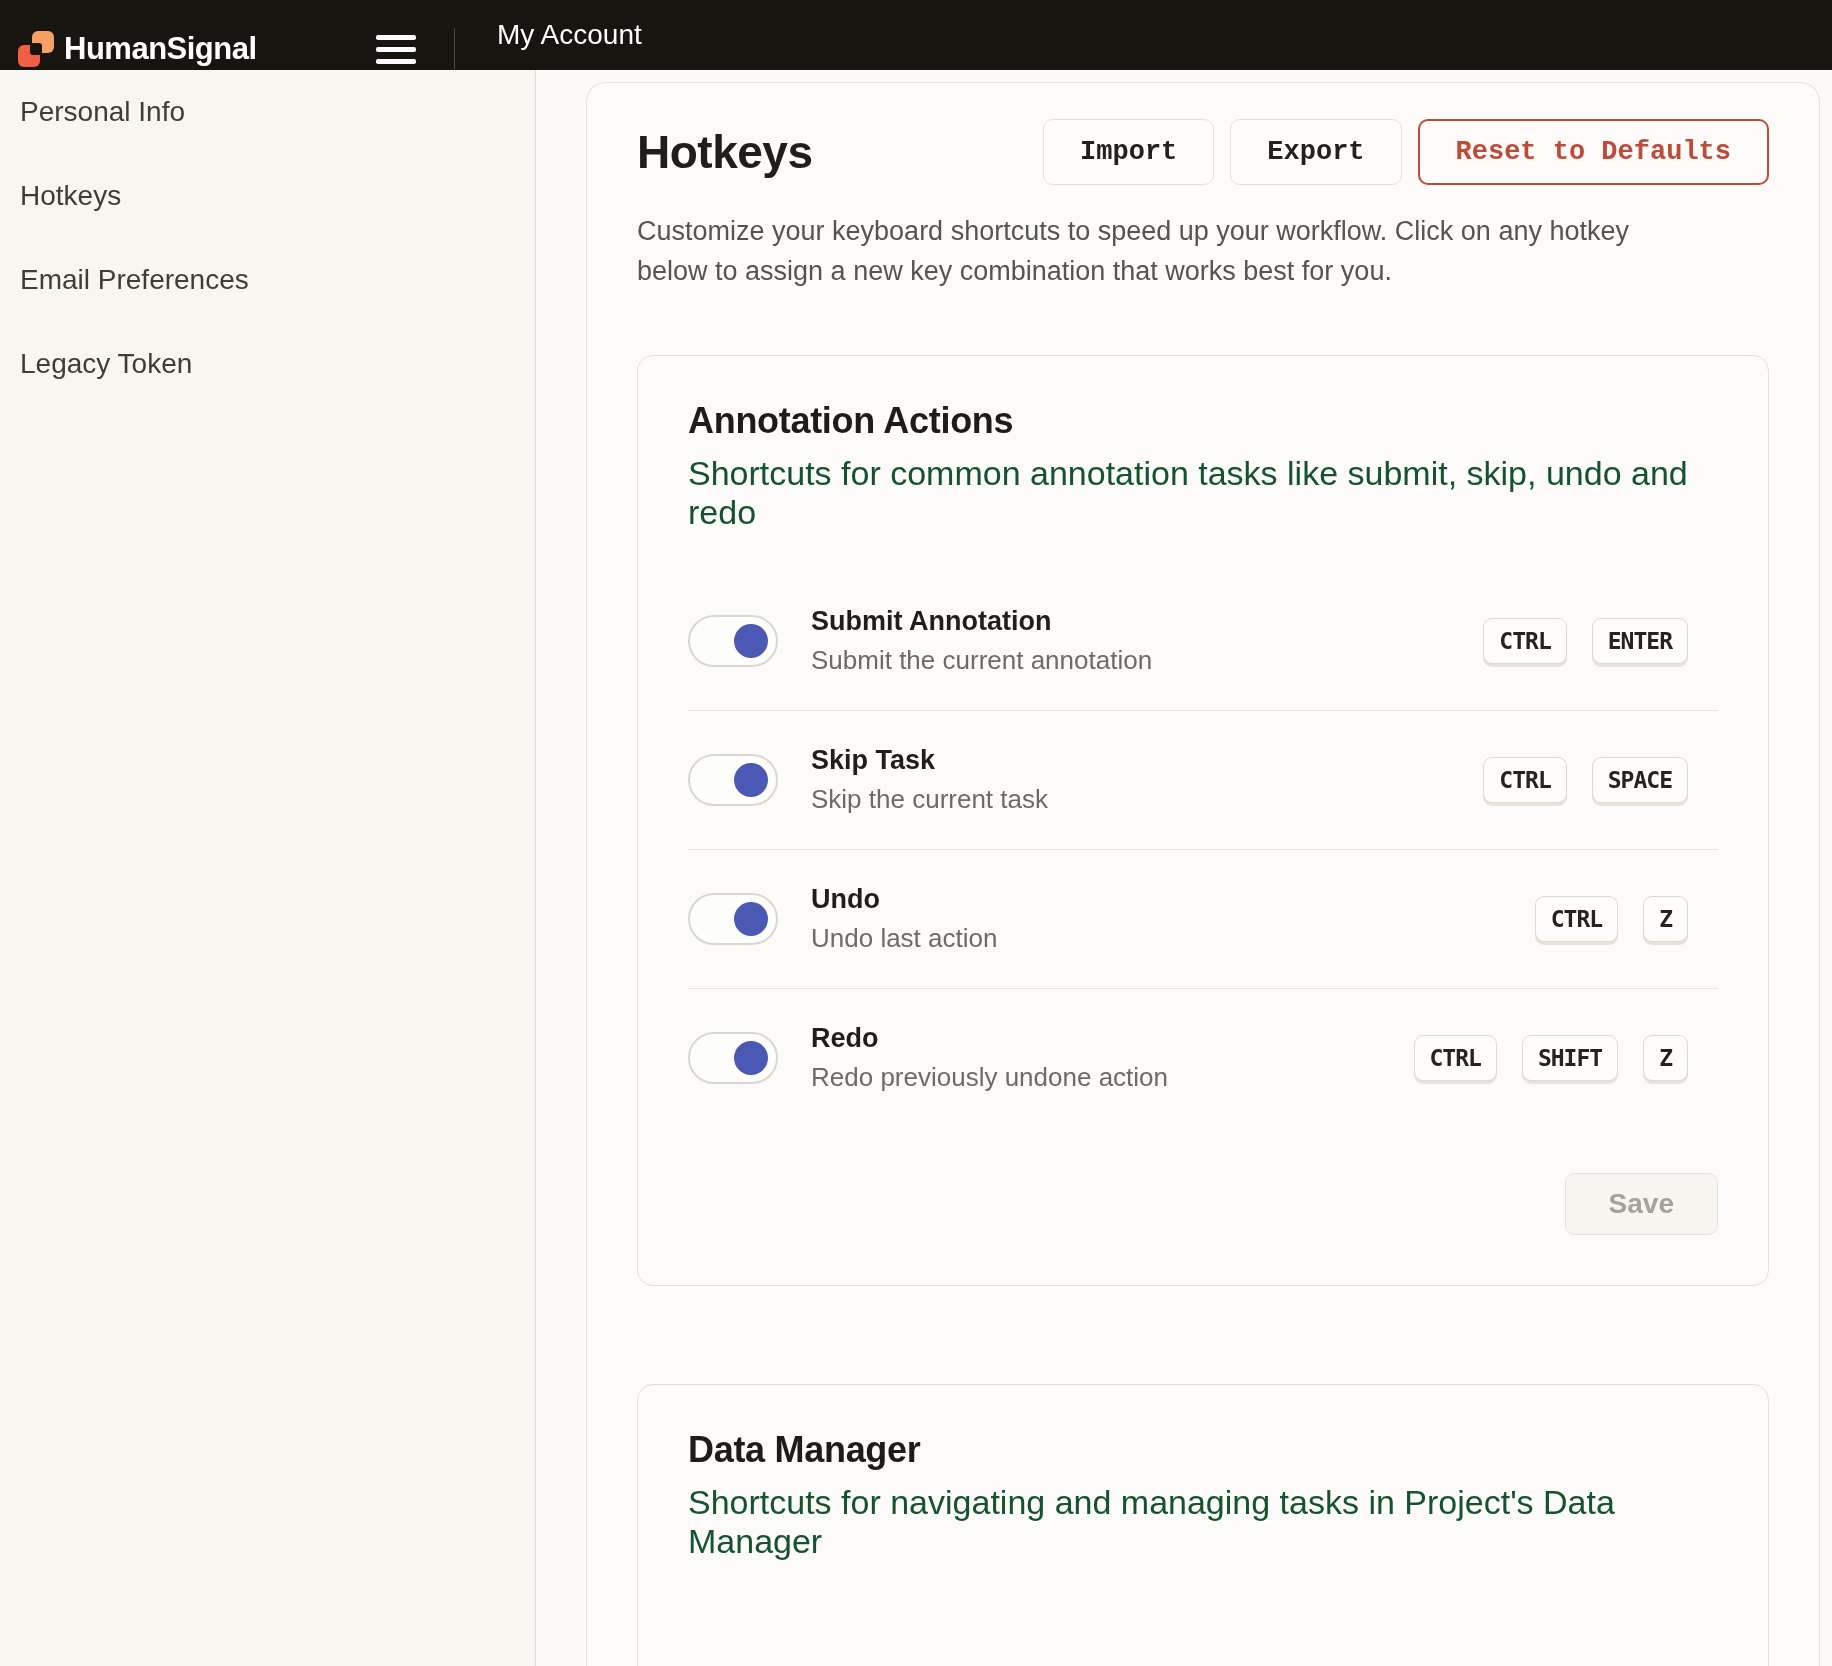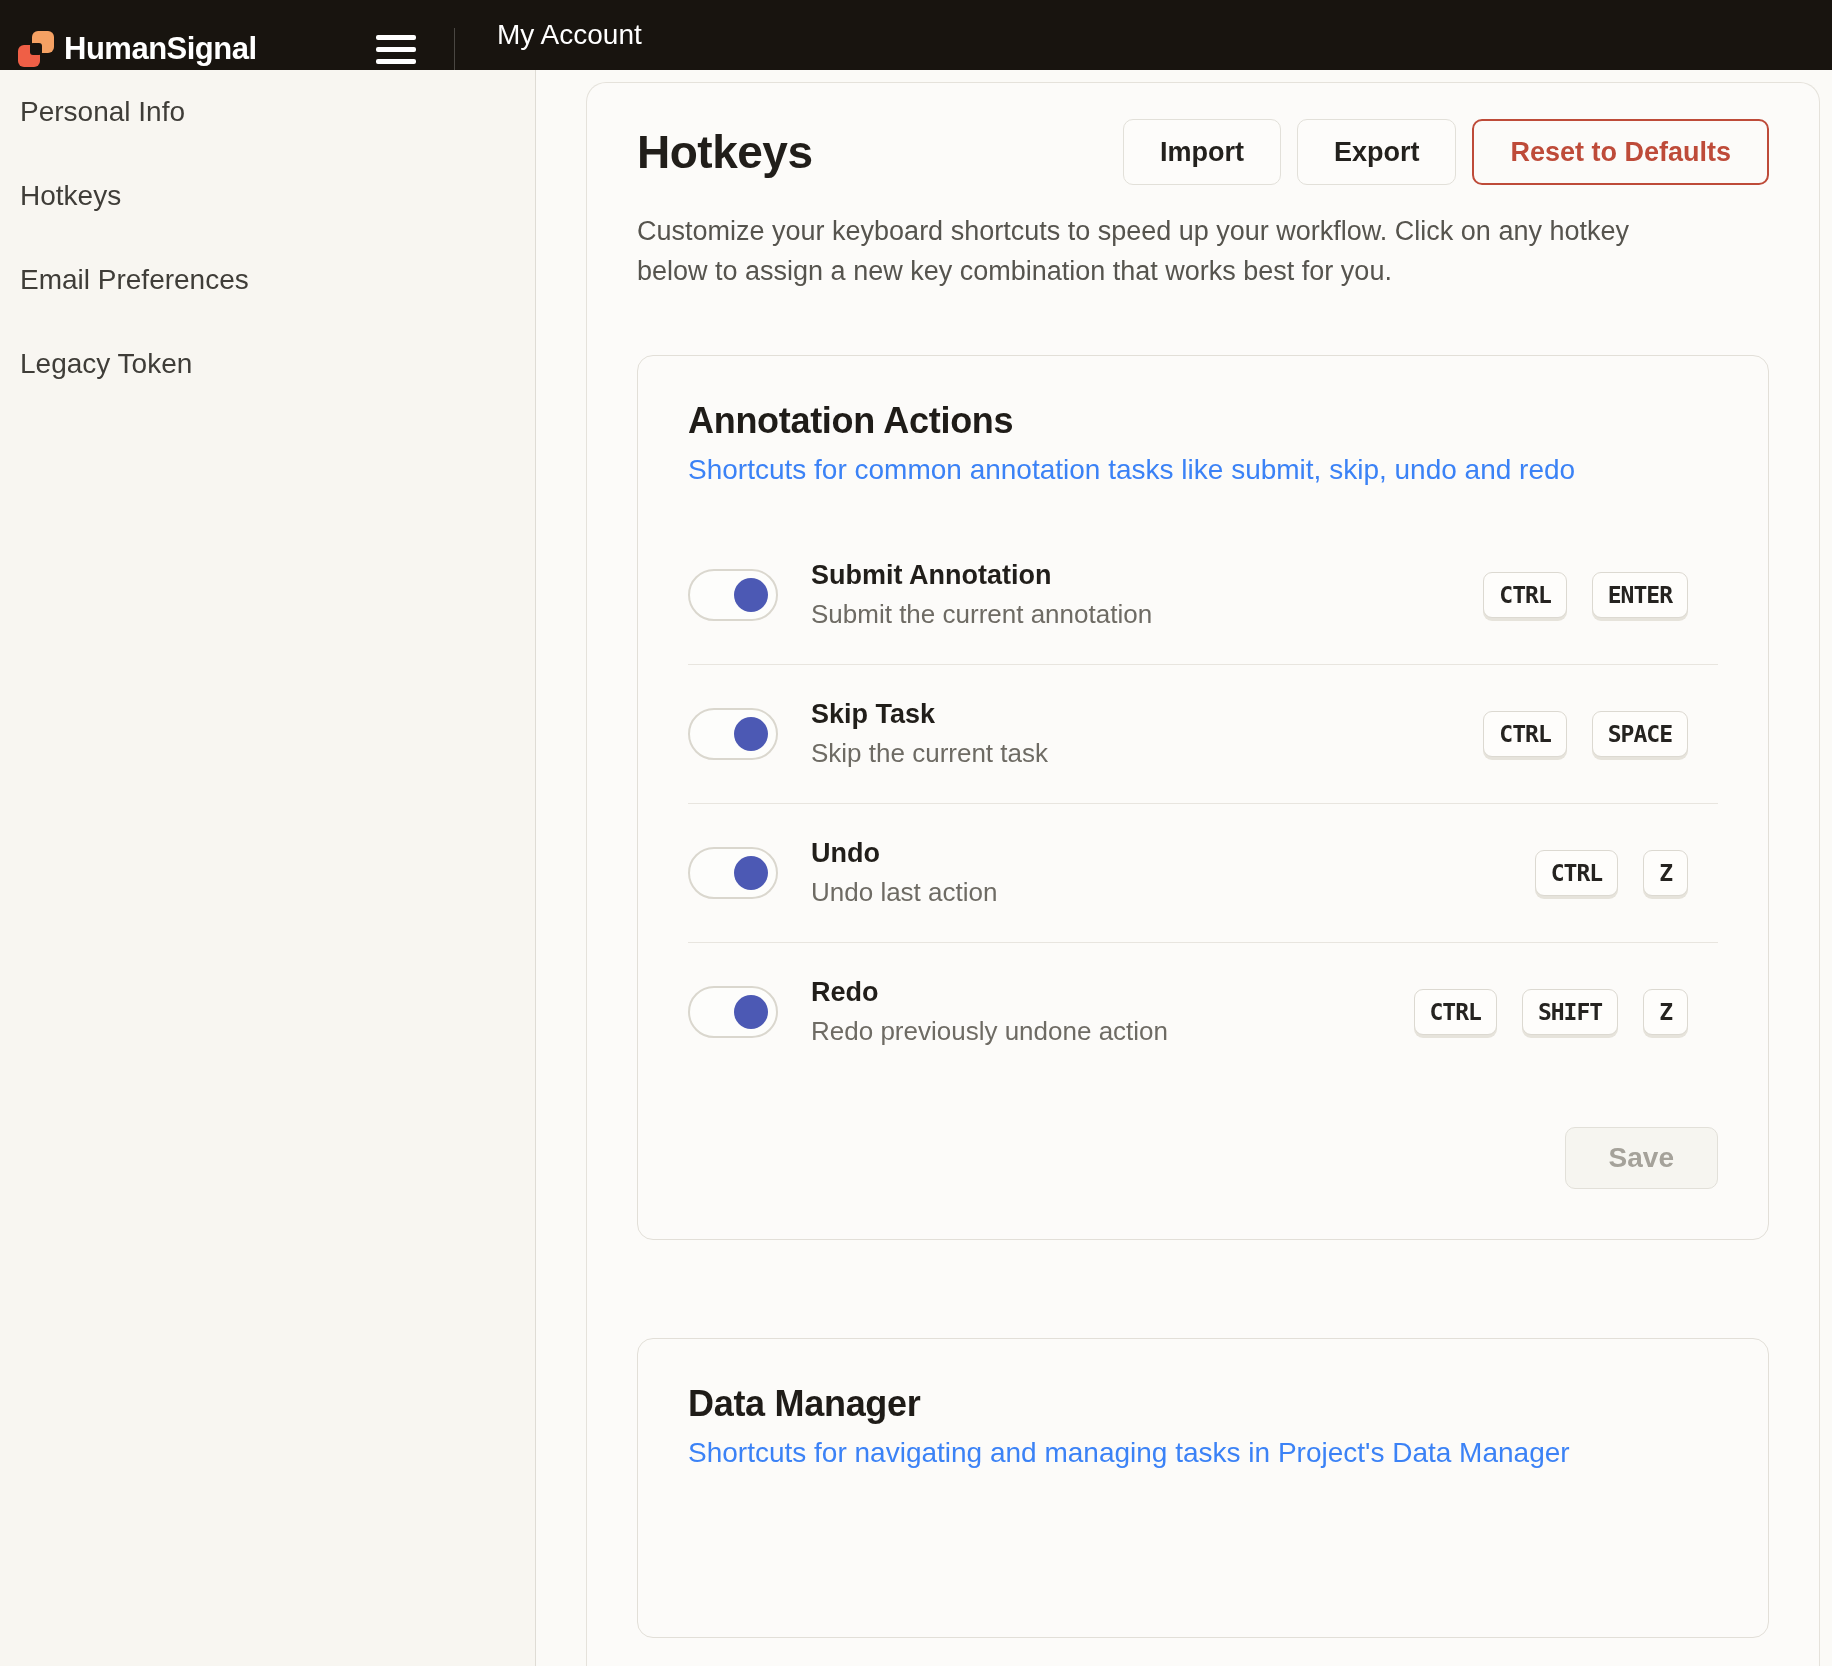--- a/index.html
+++ b/index.html
@@ -68,21 +68,21 @@
     min-height: 1700px;
     padding: 36px 50px 0 50px;
   }
 
   .page-header { display: flex; align-items: center; justify-content: space-between; }
   .page-title { font-size: 46px; font-weight: 700; color: #211E1A; letter-spacing: -0.5px; }
   .header-actions { display: flex; gap: 16px; }
   .btn {
     height: 66px;
     border-radius: 10px;
-    font-family: Liberation Sans, sans-serif;
+    font-family: Liberation Mono, monospace;
     font-size: 27px;
     font-weight: 600;
     padding: 0 36px;
     display: flex;
     align-items: center;
     cursor: pointer;
     background: #FDFCFA;
     border: 1px solid #E2E0D9;
     color: #23211D;
   }
@@ -102,21 +102,21 @@
 
   
   .section-card {
     margin-top: 64px;
     background: #FCFBF9;
     border: 1px solid #E2DFD8;
     border-radius: 16px;
     padding: 44px 50px 50px 50px;
   }
   .section-title { font-size: 36px; font-weight: 700; color: #1F1C18; letter-spacing: -0.3px; }
-  .section-subtitle { margin-top: 12px; font-size: 28px; color: #3b82f6; }
+  .section-subtitle { margin-top: 12px; font-size: 34px; color: #14532d; }
 
   .rows { margin-top: 40px; }
   .hotkey-row {
     display: flex;
     align-items: center;
     padding: 34px 30px 34px 0;
     justify-content: space-between;
   }
   .hotkey-row + .hotkey-row { border-top: 1px solid #E8E5DF; }
 

